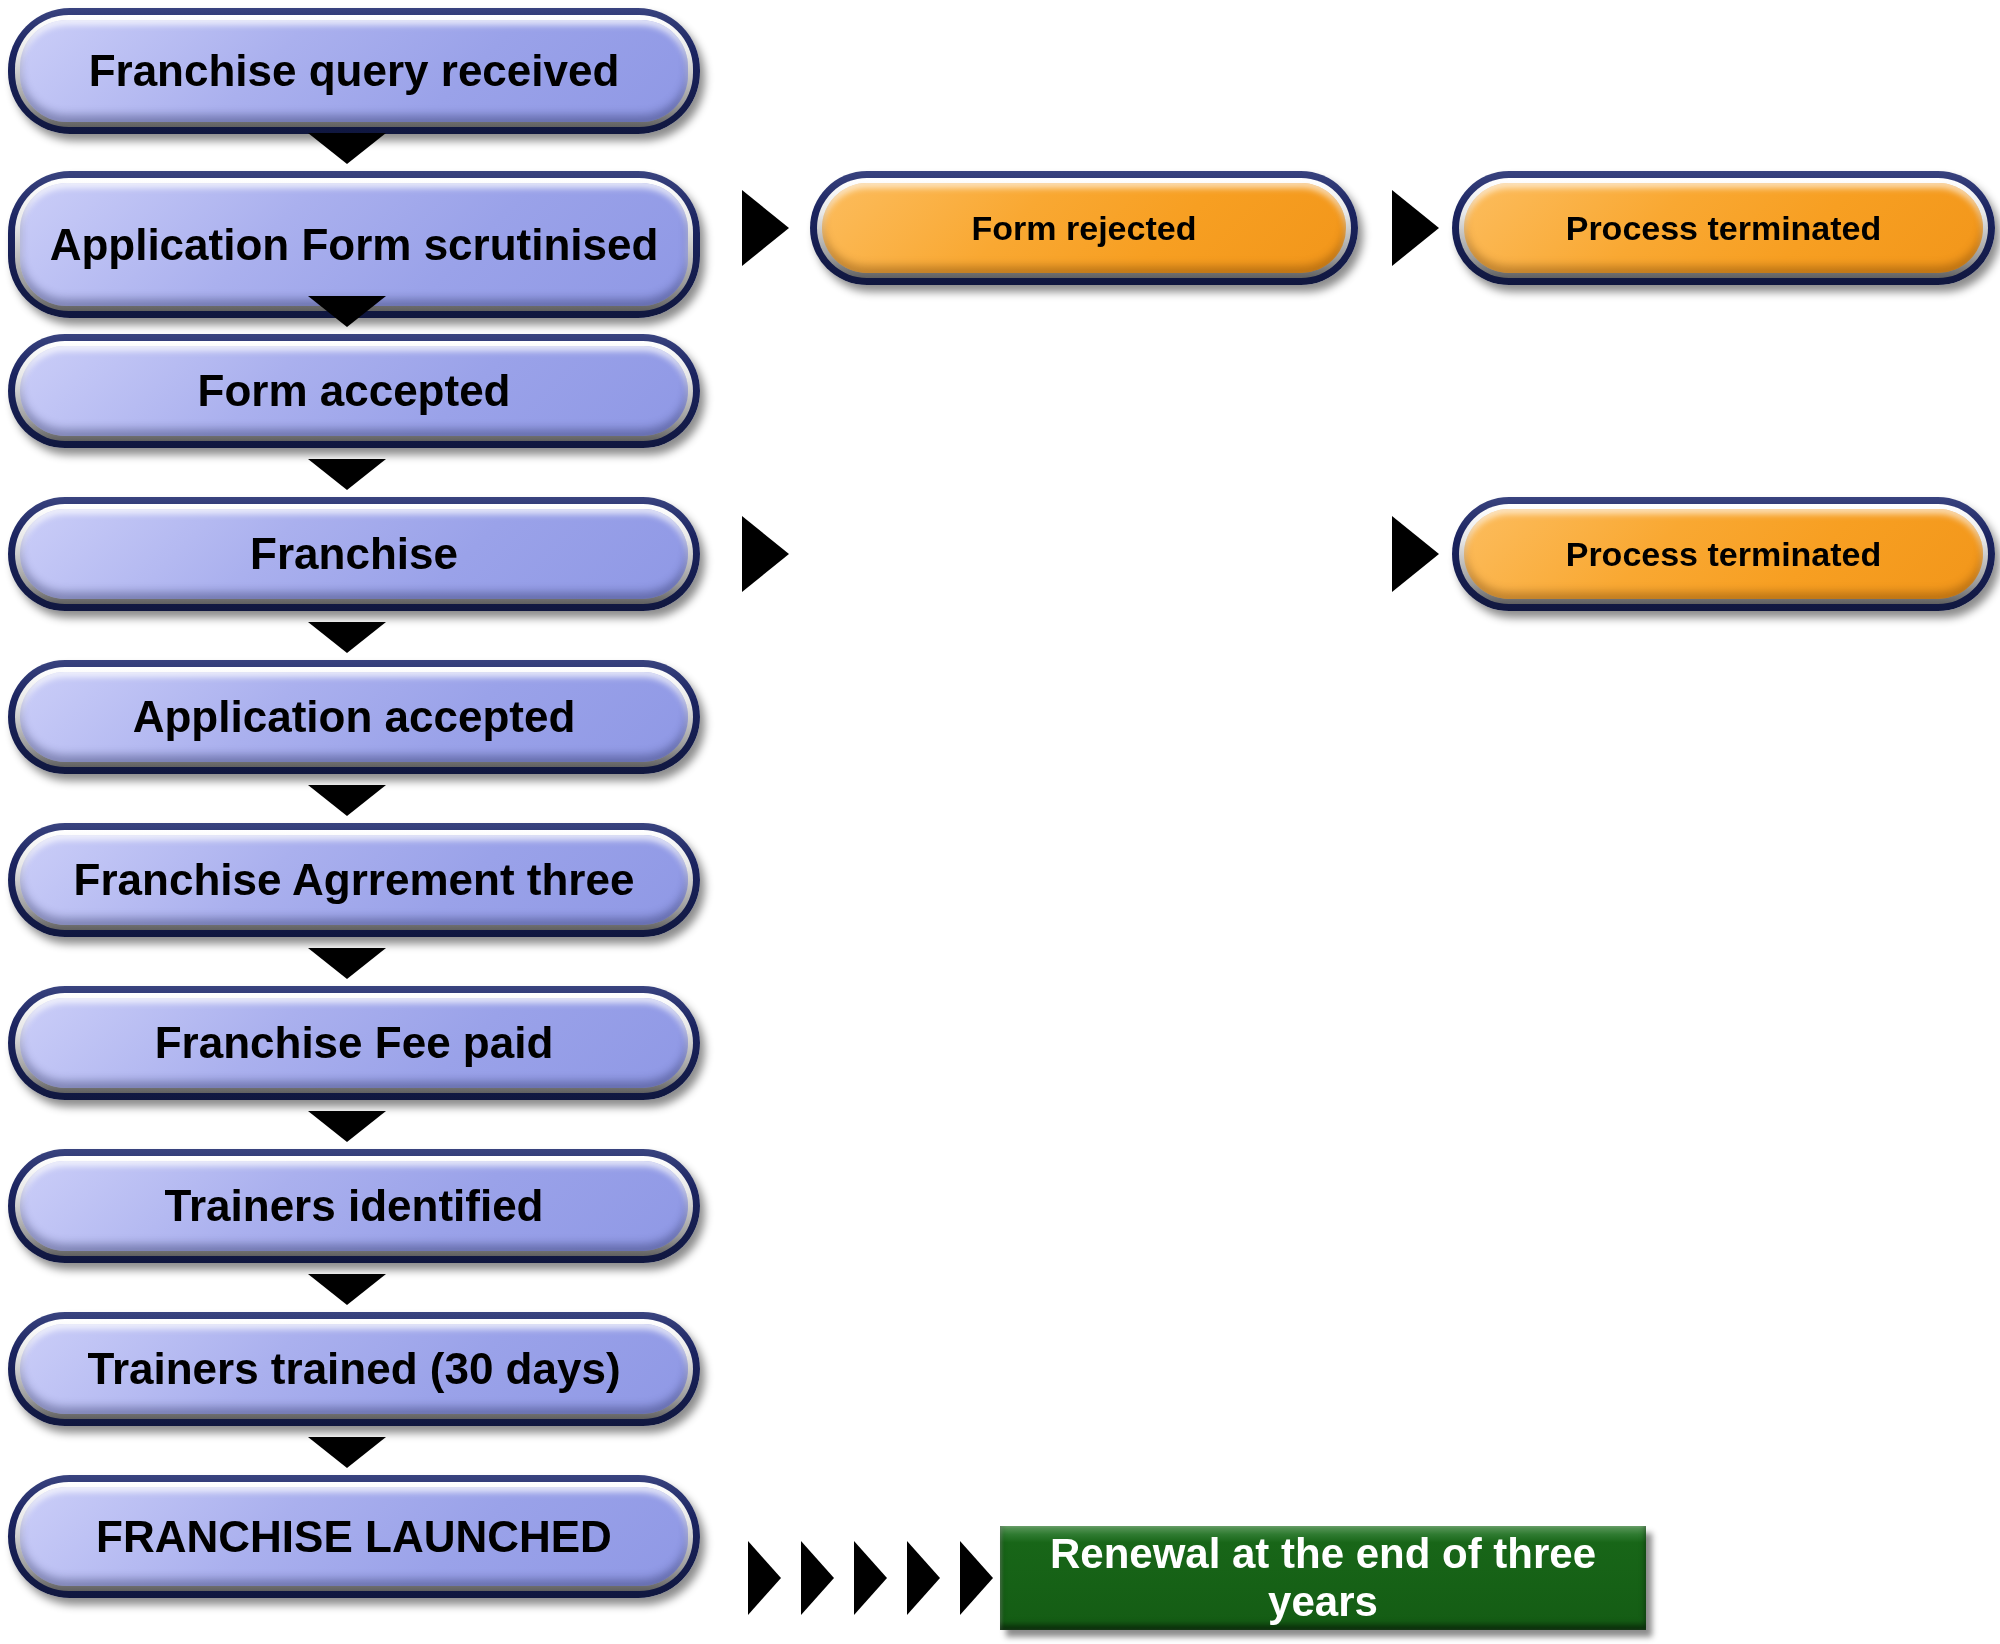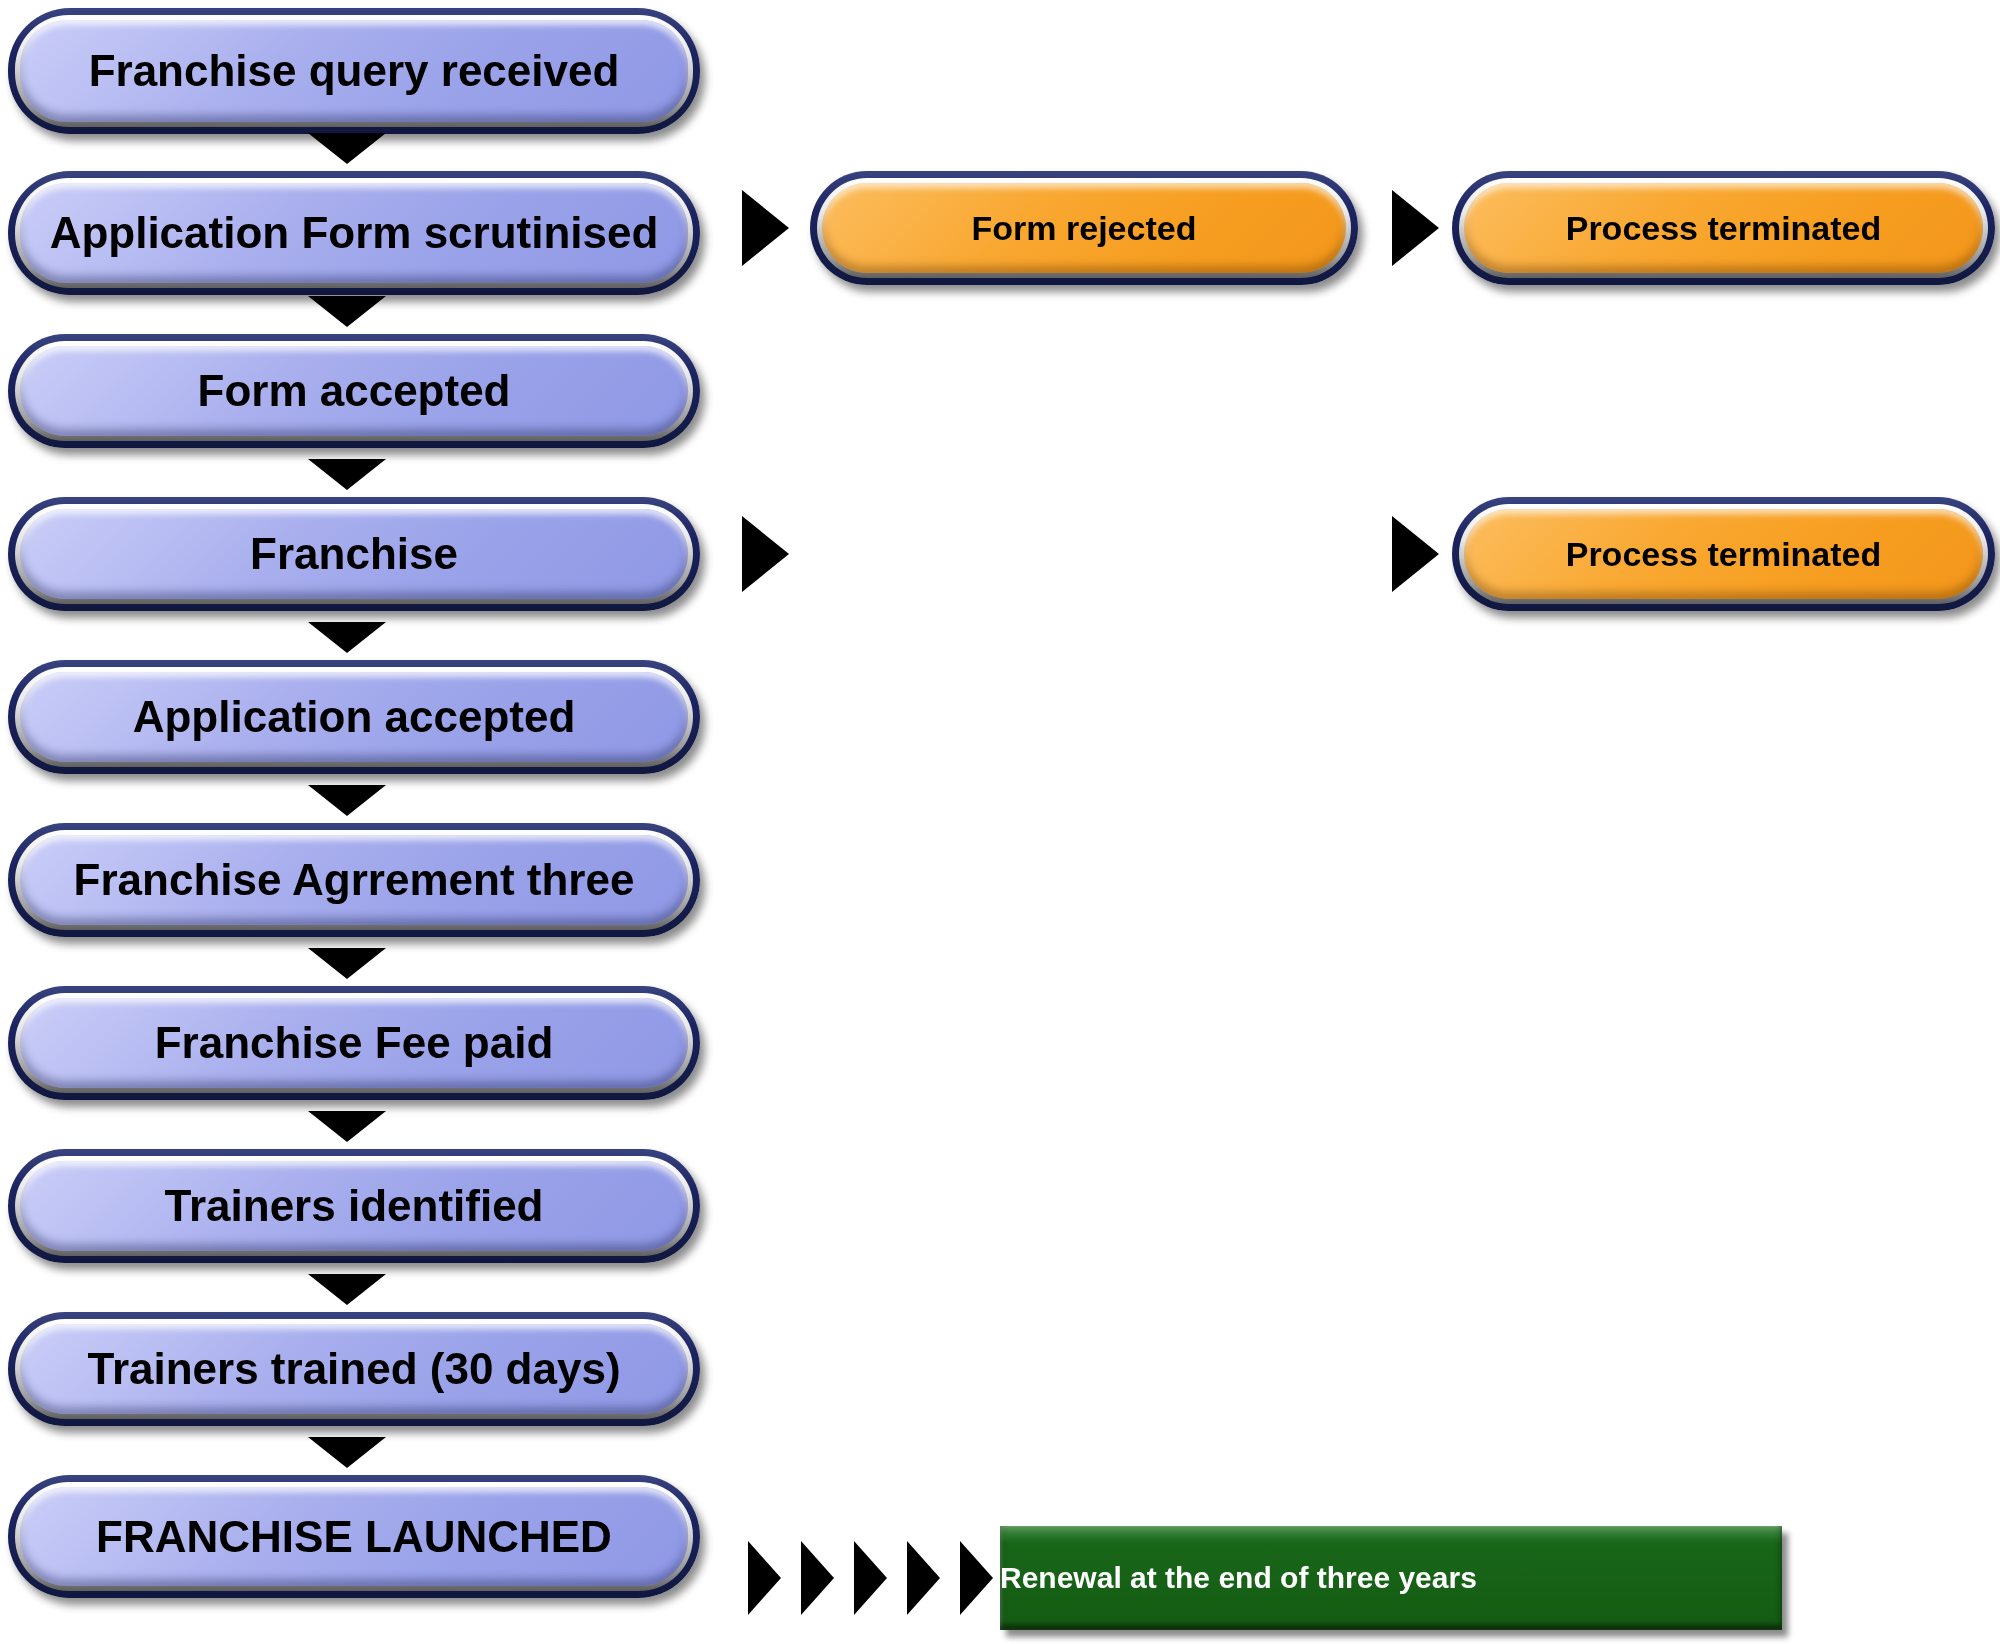--- a/index.html
+++ b/index.html
@@ -73,48 +73,48 @@
     width: 0; height: 0;
     border-top: 37px solid transparent;
     border-bottom: 37px solid transparent;
     border-left: 33px solid #000000;
   }
   
   .renewal {
     position: absolute;
     left: 1000px;
     top: 1526px;
-    width: 782px;
+    width: 646px;
     height: 104px;
     background: linear-gradient(180deg, #5d995d 0%, #2f7b31 8%, #186618 16%, #145c14 100%);
     box-shadow: 6px 7px 6px rgba(0,0,0,0.45),
                 inset 0 -5px 6px rgba(0,0,0,0.55),
                 inset 2px 0 3px rgba(255,255,255,0.25);
     display: flex;
     align-items: center;
-    justify-content: flex-start;
+    justify-content: flex-end;
     text-align: center;
     color: #ffffff;
     font-weight: bold;
-    font-size: 30px;
+    font-size: 42px;
   }
 </style>
 </head>
 <body>
 
 <div class="canvas">
 
   <div class="pill-outer step" style="left:8px; top:8px; width:692px; height:126px;">
     <div class="pill-mid">
       <div class="pill-inner">Franchise query received</div>
     </div>
   </div>
   <div class="down-arrow" style="left:308px; top:133px;"></div>
 
-  <div class="pill-outer step" style="left:8px; top:171px; width:692px; height:124px;">
+  <div class="pill-outer step" style="left:8px; top:171px; width:692px; height:147px;">
     <div class="pill-mid">
       <div class="pill-inner">Application Form scrutinised</div>
     </div>
   </div>
   <div class="down-arrow" style="left:308px; top:296px;"></div>
 
   <div class="pill-outer step" style="left:8px; top:334px; width:692px; height:114px;">
     <div class="pill-mid">
       <div class="pill-inner">Form accepted</div>
     </div>

